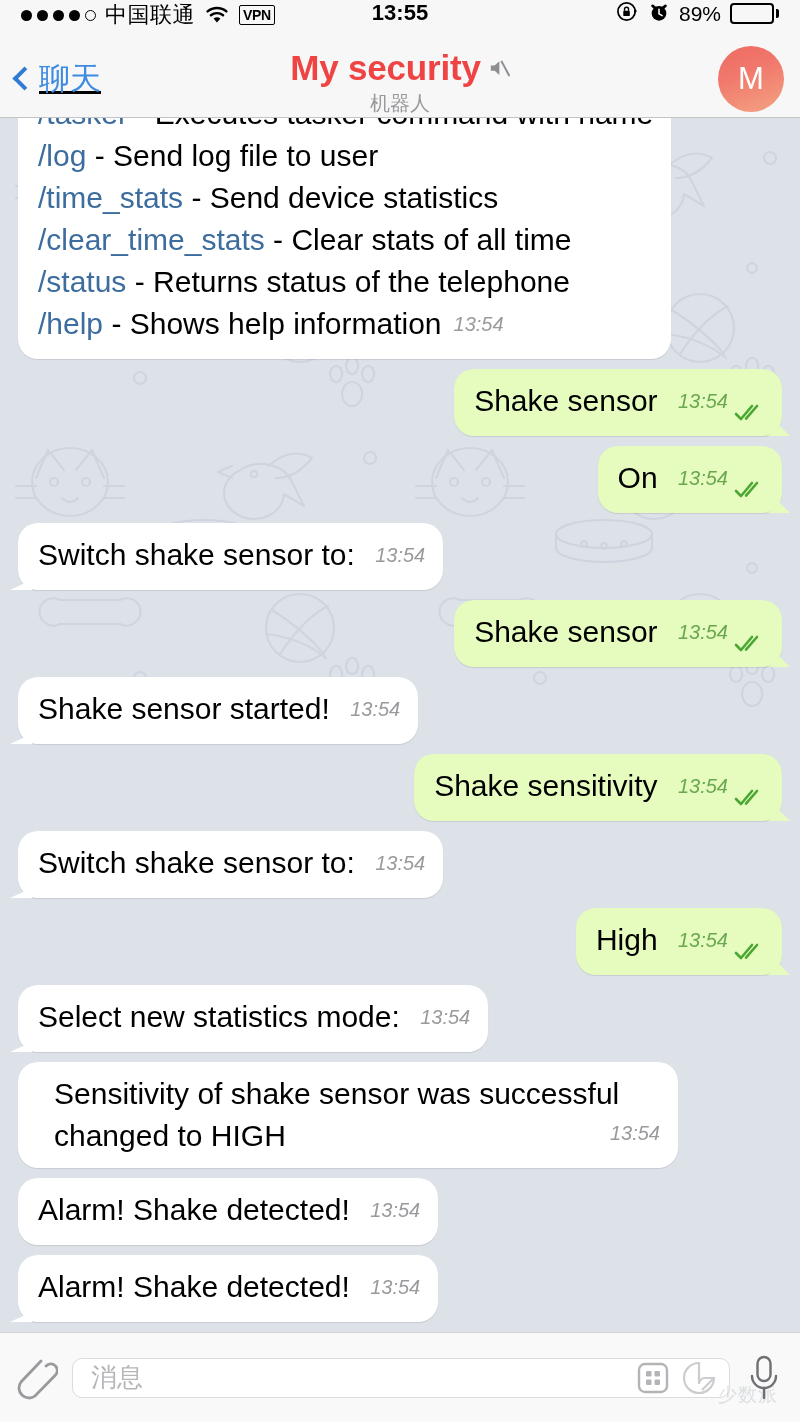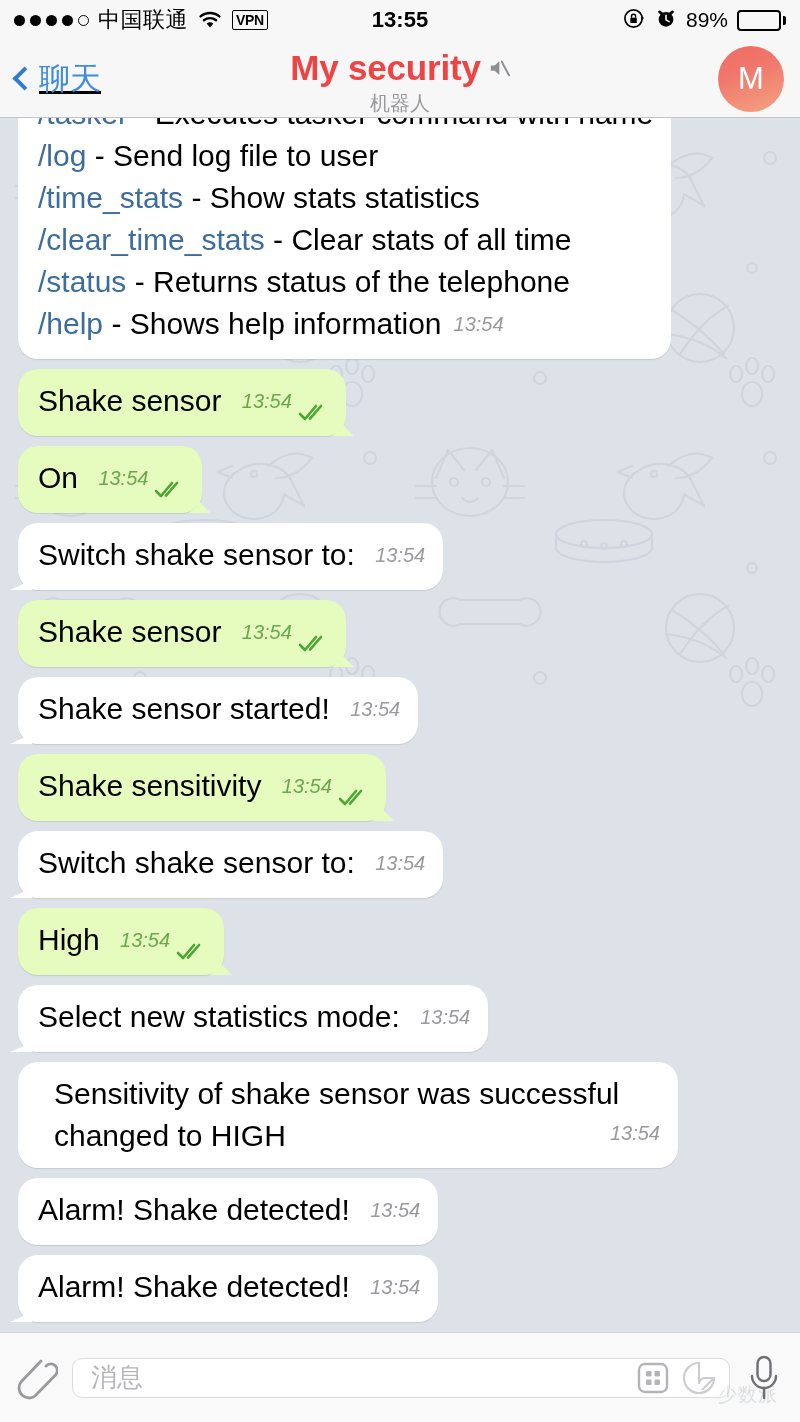--- a/index.html
+++ b/index.html
@@ -12,22 +12,22 @@
   #app {
     position: relative;
     width: 800px; height: 1422px;
     display: flex; flex-direction: column;
   }
 
   
   .statusbar {
     height: 40px;
     background: #f7f7f7;
-    display: flex; align-items: center;
-    padding: 0 14px;
+    display: flex; align-items: flex-start;
+    padding: 0 21px;
     flex: 0 0 40px;
     position: relative;
   }
   .sb-left { display: flex; align-items: center; gap: 9px; }
   .dots { display: flex; align-items: center; gap: 5px; }
   .dot { width: 11px; height: 11px; border-radius: 50%; background: #000; }
   .dot.empty { background: transparent; border: 1.6px solid #000; }
   .carrier { font-size: 22px; color: #000; letter-spacing: 0.5px; }
   .wifi-ico { width: 26px; height: 20px; position: relative; }
   .vpn-badge {
@@ -99,21 +99,21 @@
     pointer-events: none;
   }
   .messages {
     position: absolute; inset: 0;
     padding: 0 18px 10px 18px;
     display: flex; flex-direction: column;
     justify-content: flex-end;
   }
   .row { display: flex; margin-top: 10px; }
   .row.in { justify-content: flex-start; }
-  .row.out { }
+  .row.out { justify-content: flex-end; }
   .bubble {
     position: relative;
     max-width: 682px;
     border-radius: 20px;
     padding: 11px 18px 11px 20px;
     font-size: 30px;
     line-height: 42px;
     color: #000;
     box-shadow: 0 1px 1px rgba(0,0,0,0.10);
   }
@@ -287,21 +287,21 @@
       <rect width="400" height="300" fill="url(#doodles)"></rect>
     </svg>
 
     <div class="messages">
 
       <div class="row in">
         <div class="bubble in clipped-top">
           <span>
             <span class="cmd">/tasker</span><span> - Executes tasker command with name</span><br>
             <span class="cmd">/log</span><span> - Send log file to user</span><br>
-            <span class="cmd">/time_stats</span><span> - Show stats statistics</span><br>
+            <span class="cmd">/time_stats</span><span> - Send device statistics</span><br>
             <span class="cmd">/clear_time_stats</span><span> - Clear stats of all time</span><br>
             <span class="cmd">/status</span><span> - Returns status of the telephone</span><br>
             <span class="cmd">/help</span><span> - Shows help information</span><span class="meta">13:54</span>
           </span>
         </div>
       </div>
 
       <div class="row out">
         <div class="bubble out tail-right">
           <span class="txt">Shake sensor</span>

